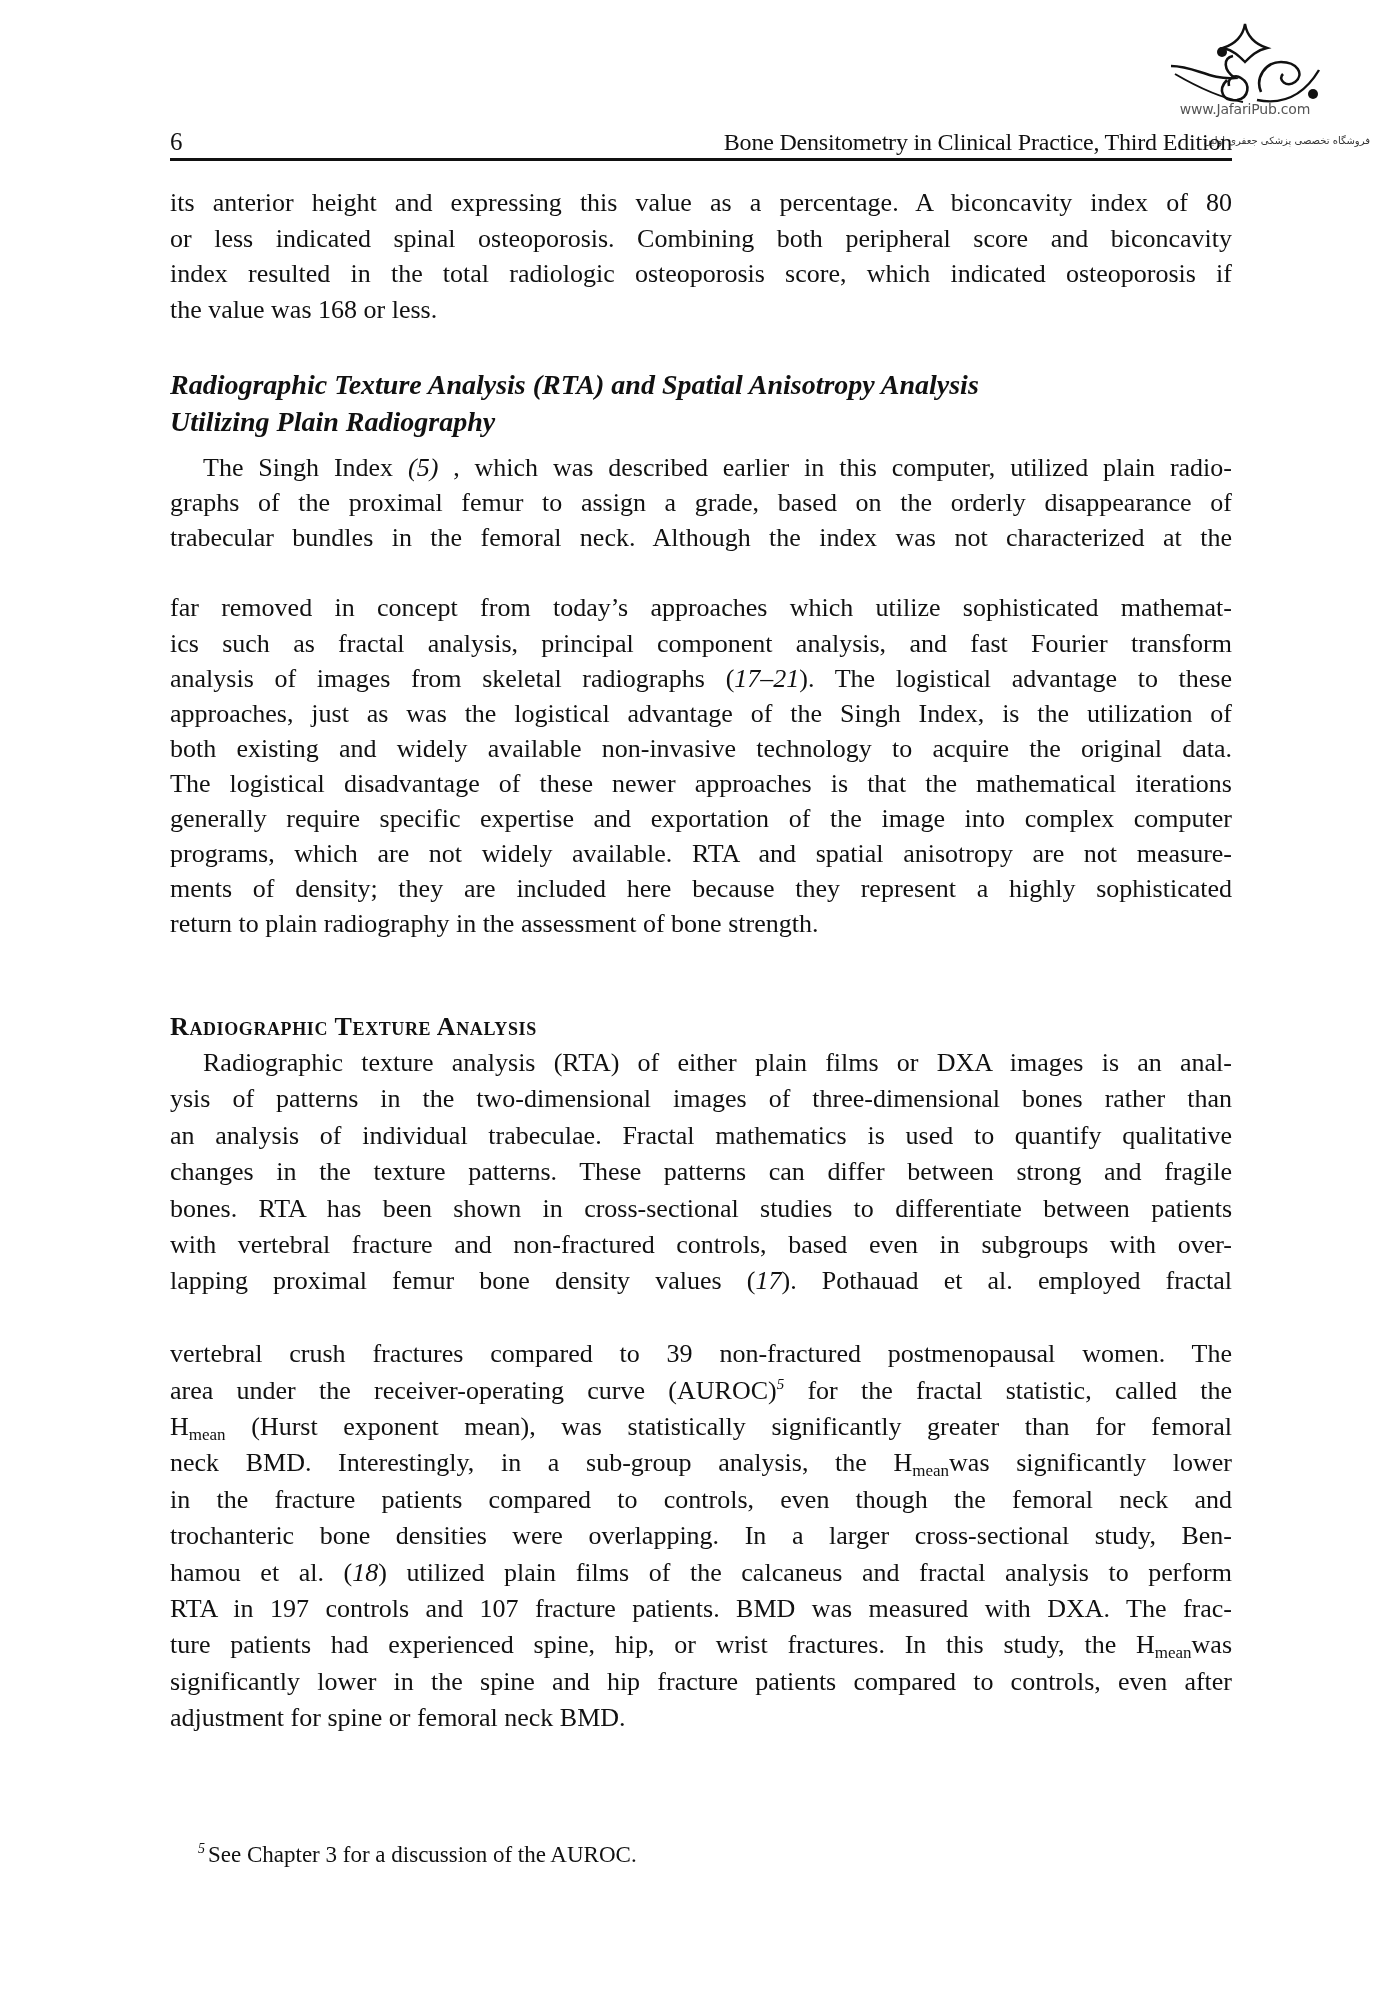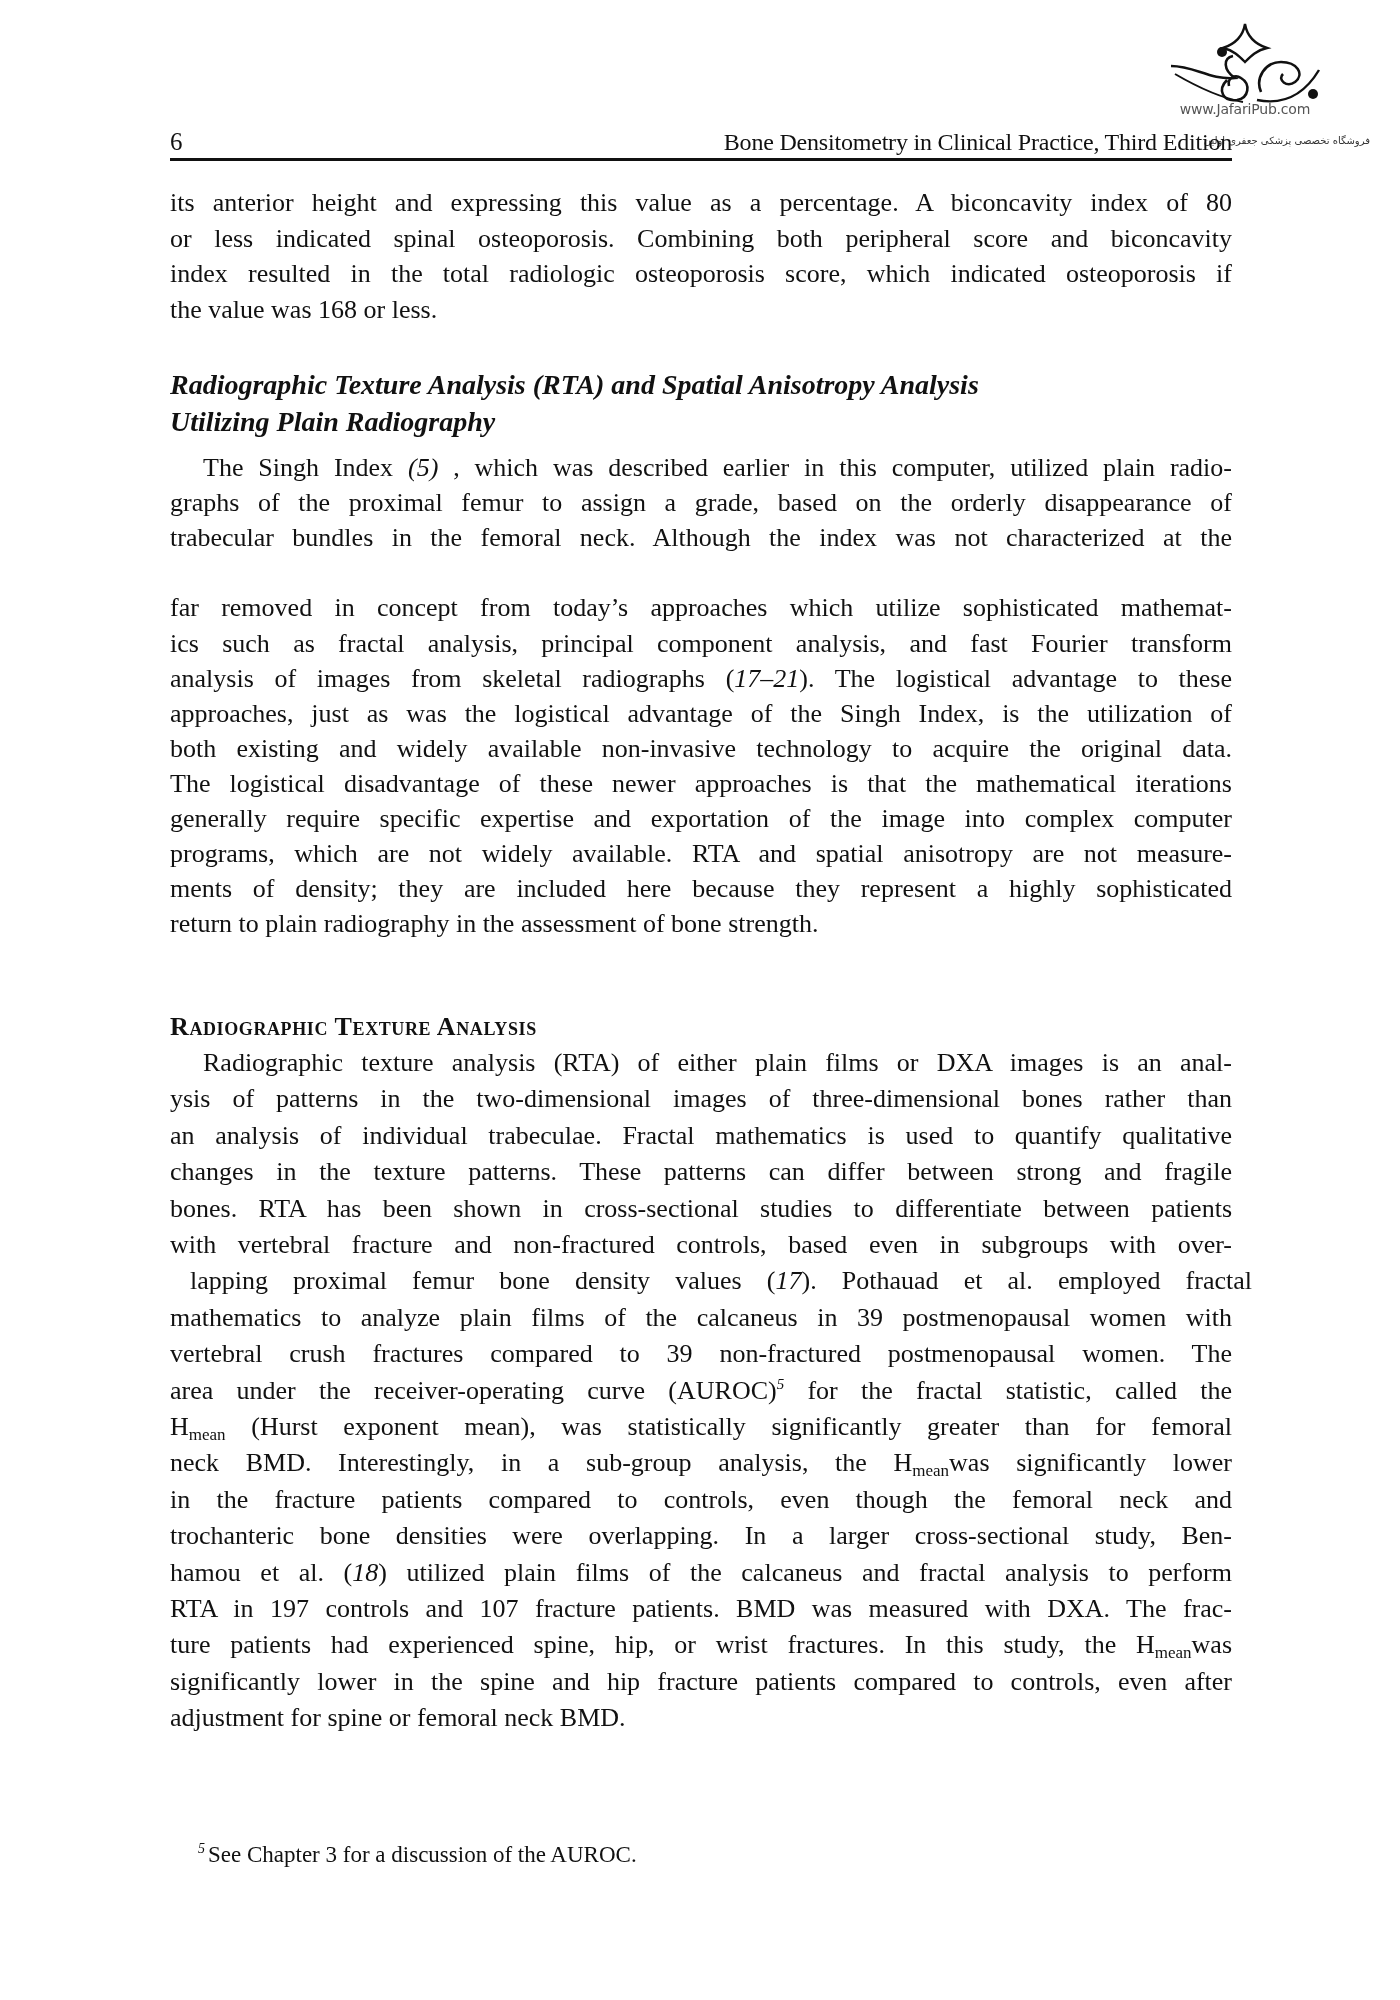--- a/index.html
+++ b/index.html
@@ -88,22 +88,21 @@
     <div class="line" style="top: 801px;"><span>generally require specific expertise and exportation of the image into complex computer</span></div>
     <div class="line" style="top: 836.1px;"><span>programs, which are not widely available. RTA and spatial anisotropy are not measure-</span></div>
     <div class="line" style="top: 871.2px;"><span>ments of density; they are included here because they represent a highly sophisticated</span></div>
     <div class="line last" style="top: 906.3px;"><span>return to plain radiography in the assessment of bone strength.</span></div>
     <div class="line indent" style="top: 1045px;"><span>Radiographic texture analysis (RTA) of either plain films or DXA images is an anal-</span></div>
     <div class="line" style="top: 1081.4px;"><span>ysis of patterns in the two-dimensional images of three-dimensional bones rather than</span></div>
     <div class="line" style="top: 1117.8px;"><span>an analysis of individual trabeculae. Fractal mathematics is used to quantify qualitative</span></div>
     <div class="line" style="top: 1154.2px;"><span>changes in the texture patterns. These patterns can differ between strong and fragile</span></div>
     <div class="line" style="top: 1190.6px;"><span>bones. RTA has been shown in cross-sectional studies to differentiate between patients</span></div>
     <div class="line" style="top: 1227px;"><span>with vertebral fracture and non-fractured controls, based even in subgroups with over-</span></div>
-    <div class="line" style="top: 1263.4px; margin-left: 20px;"><span>lapping proximal femur bone density values (</span><i>17</i><span>). Pothauad et al. employed fractal</span></div>
-    <div class="line" style="top: 1299.8px;"><span>mathematics to analyze plain films of the calcaneus in 39 postmenopausal women with</span></div>
+    <div class="line" style="top: 1263.4px;"><span>lapping proximal femur bone density values (</span><i>17</i><span>). Pothauad et al. employed fractal</span></div>
     <div class="line" style="top: 1336.2px;"><span>vertebral crush fractures compared to 39 non-fractured postmenopausal women. The</span></div>
     <div class="line" style="top: 1372.6px;"><span>area under the receiver-operating curve (AUROC)</span><sup>5</sup><span> for the fractal statistic, called the</span></div>
     <div class="line" style="top: 1409px;"><span>H</span><sub>mean</sub><span> (Hurst exponent mean), was statistically significantly greater than for femoral</span></div>
     <div class="line" style="top: 1445.4px;"><span>neck BMD. Interestingly, in a sub-group analysis, the H</span><sub>mean</sub><span>was significantly lower</span></div>
     <div class="line" style="top: 1481.8px;"><span>in the fracture patients compared to controls, even though the femoral neck and</span></div>
     <div class="line" style="top: 1518.2px;"><span>trochanteric bone densities were overlapping. In a larger cross-sectional study, Ben-</span></div>
     <div class="line" style="top: 1554.6px;"><span>hamou et al. (</span><i>18</i><span>) utilized plain films of the calcaneus and fractal analysis to perform</span></div>
     <div class="line" style="top: 1591px;"><span>RTA in 197 controls and 107 fracture patients. BMD was measured with DXA. The frac-</span></div>
     <div class="line" style="top: 1627.4px;"><span>ture patients had experienced spine, hip, or wrist fractures. In this study, the H</span><sub>mean</sub><span>was</span></div>
     <div class="line" style="top: 1663.8px;"><span>significantly lower in the spine and hip fracture patients compared to controls, even after</span></div>

